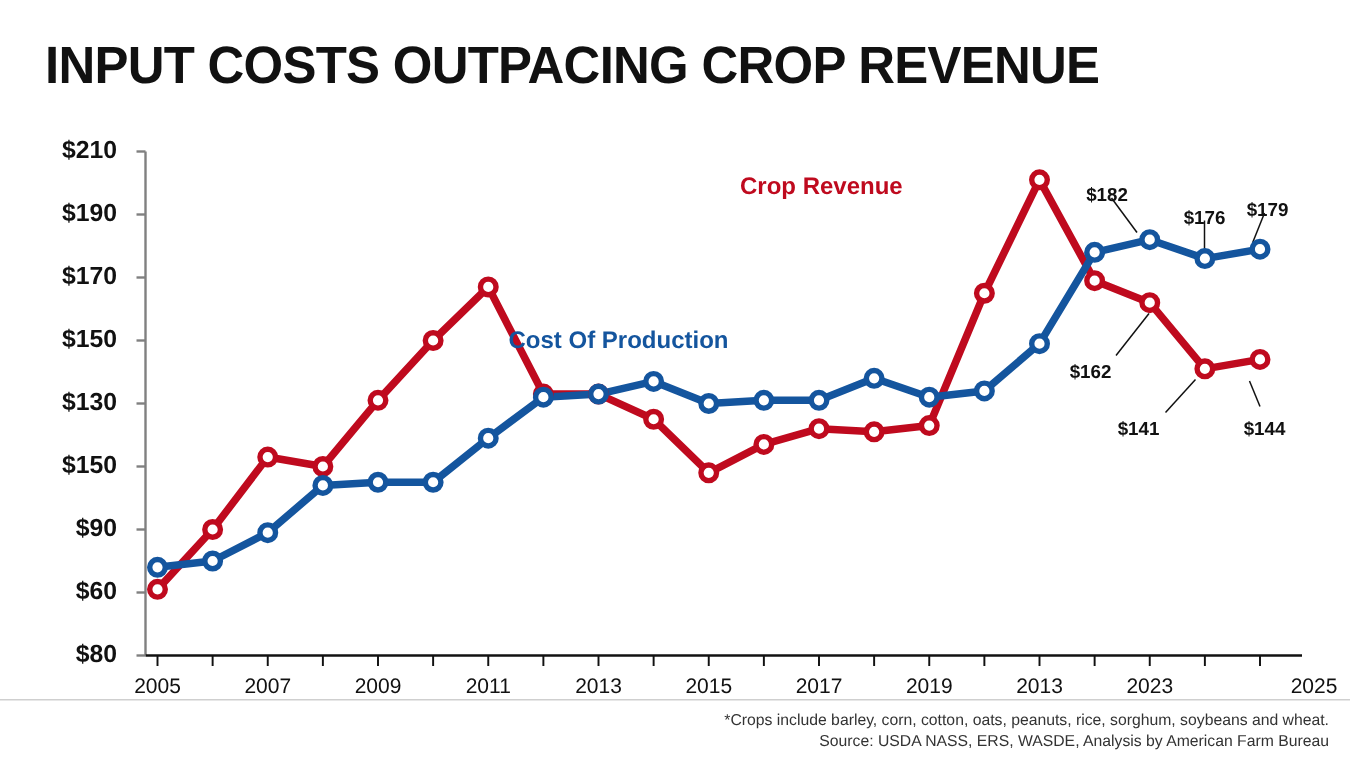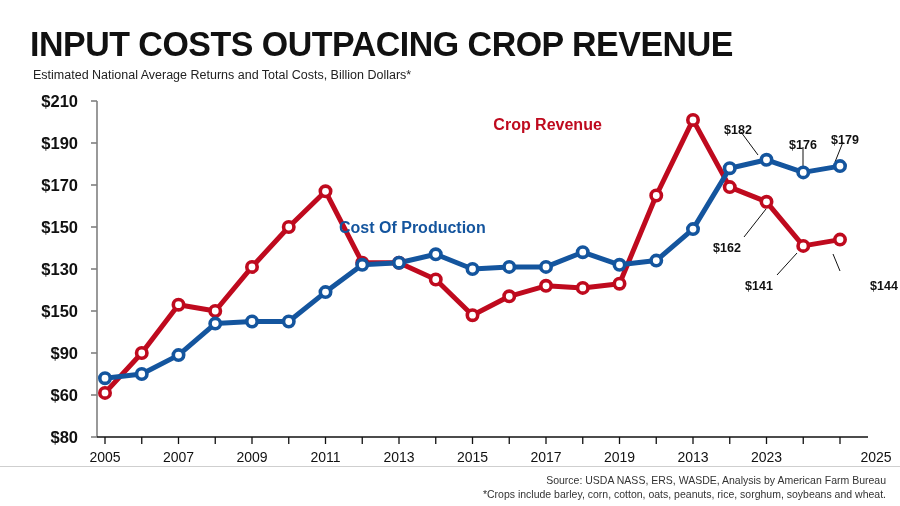--- a/index.html
+++ b/index.html
@@ -61,21 +61,20 @@
     position:absolute;right:14px;top:473px;text-align:right;
     font-size:10.5px;color:#333333;line-height:14px;white-space:nowrap;
   }
 </style>
 </head>
 <body>
 
 <div id="chart-root">
 
   <div class="title">INPUT COSTS OUTPACING CROP REVENUE</div>
-  <div class="subtitle">Estimated National Average Returns and Total Costs, Billion Dollars*</div>
 
   <svg class="plot" viewBox="0 0 900 506" xmlns="http://www.w3.org/2000/svg">
     <g id="axes">
         <line x1="97" y1="101" x2="97" y2="437" stroke="#808080" stroke-width="1.6"></line>
         <line x1="97" y1="437" x2="868" y2="437" stroke="#111111" stroke-width="1.6"></line>
       </g>
     <g id="ticks">
         <line x1="91" y1="437" x2="97" y2="437" stroke="#808080" stroke-width="1.6"></line>
         <line x1="91" y1="395" x2="97" y2="395" stroke="#808080" stroke-width="1.6"></line>
         <line x1="91" y1="353" x2="97" y2="353" stroke="#808080" stroke-width="1.6"></line>
@@ -192,23 +191,23 @@
   <div id="serieslabels">
       <div class="series-label lbl-rev" style="left: 493.35px; top: 116.2px;">Crop Revenue</div>
       <div class="series-label lbl-cost" style="left: 339px; top: 219.1px;">Cost Of Production</div>
     </div>
   <div id="pointlabels">
       <div class="dlabel" style="left: 738px; top: 123px;">$182</div>
       <div class="dlabel" style="left: 803px; top: 138px;">$176</div>
       <div class="dlabel" style="left: 845px; top: 133px;">$179</div>
       <div class="dlabel" style="left: 727px; top: 241px;">$162</div>
       <div class="dlabel" style="left: 759px; top: 279px;">$141</div>
-      <div class="dlabel" style="left: 843px; top: 279px; margin-left: 41px;">$144</div>
+      <div class="dlabel" style="left: 843px; top: 279px;">$144</div>
     </div>
 
   <div class="footer-rule"></div>
 
 
   <div class="note">
+    <div>*Crops include barley, corn, cotton, oats, peanuts, rice, sorghum, soybeans and wheat.</div>
     <div>Source: USDA NASS, ERS, WASDE, Analysis by American Farm Bureau</div>
-    <div>*Crops include barley, corn, cotton, oats, peanuts, rice, sorghum, soybeans and wheat.</div>
   </div>
 </div>
 
 </body></html>

